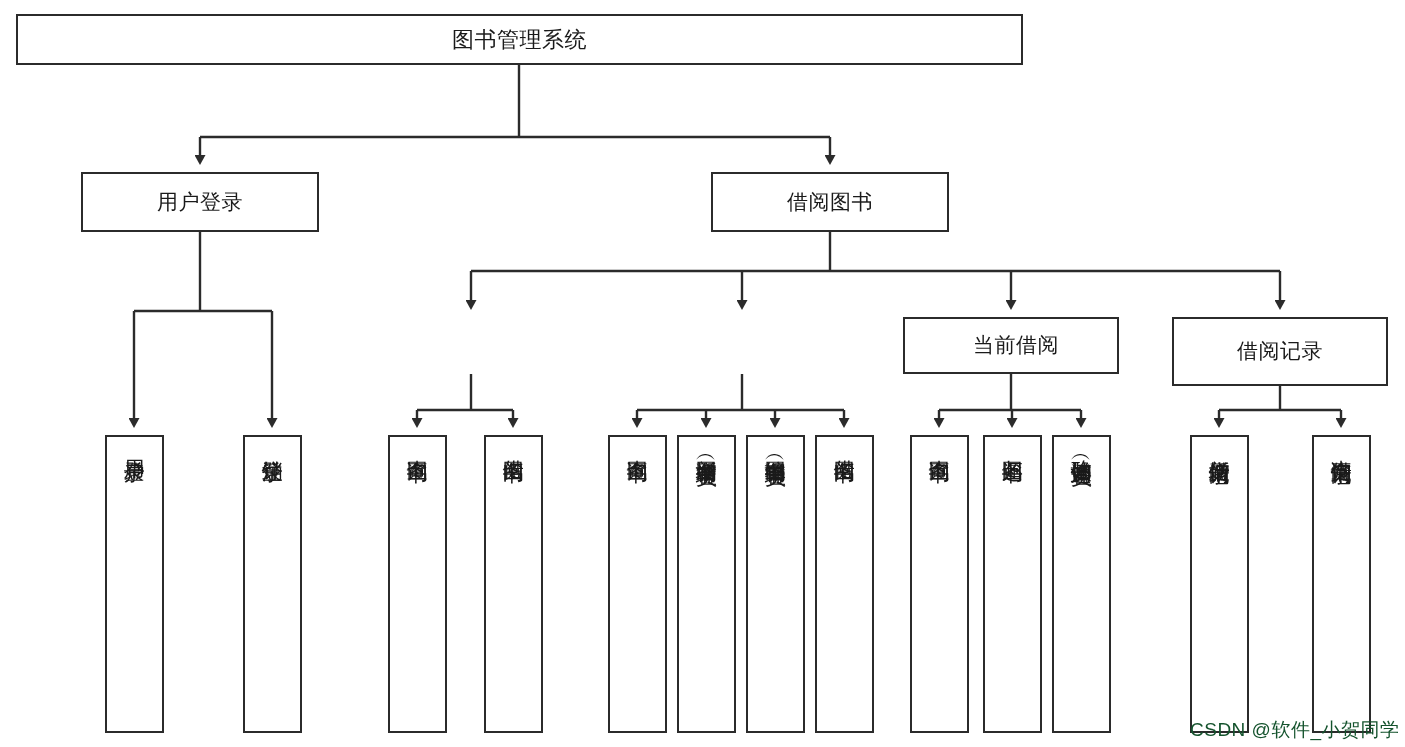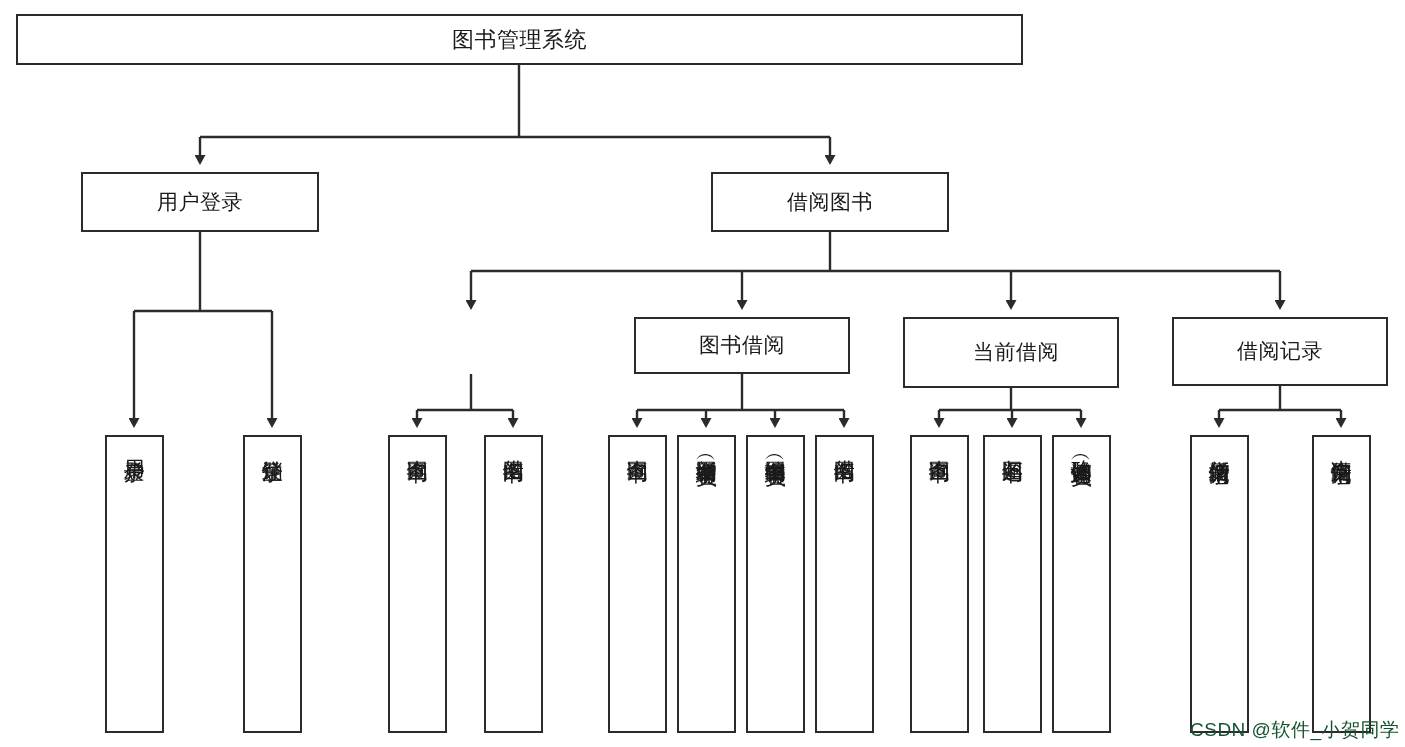--- a/index.html
+++ b/index.html
@@ -122,24 +122,21 @@
     <span class="lbl">图书管理系统</span>
   </div>
 
   <div class="node lvl2" style="left: 81px; top: 172px; width: 238px; height: 60px;">
     <span class="lbl">用户登录</span>
   </div>
   <div class="node lvl2" style="left: 711px; top: 172px; width: 238px; height: 60px;">
     <span class="lbl">借阅图书</span>
   </div>
 
-  <div class="node lvl3" style="left: 634px; top: 317px; width: 216px; height: 57px;">
-    <span class="lbl">图书借阅</span>
-  </div>
-  <div class="node lvl3" style="left: 903px; top: 317px; width: 216px; height: 71px; padding-left: 10px;">
+  <div class="node lvl3" style="left: 903px; top: 317px; width: 216px; height: 57px; padding-left: 10px;">
     <span class="lbl">当前借阅</span>
   </div>
   <div class="node lvl3" style="left: 1172px; top: 317px; width: 216px; height: 69px;">
     <span class="lbl">借阅记录</span>
   </div>
 
   <div class="node leaf" style="left: 105px; top: 435px; width: 59px; height: 298px;">
     <span class="lbl">用户登录</span>
   </div>
   <div class="node leaf" style="left: 243px; top: 435px; width: 59px; height: 298px;">

